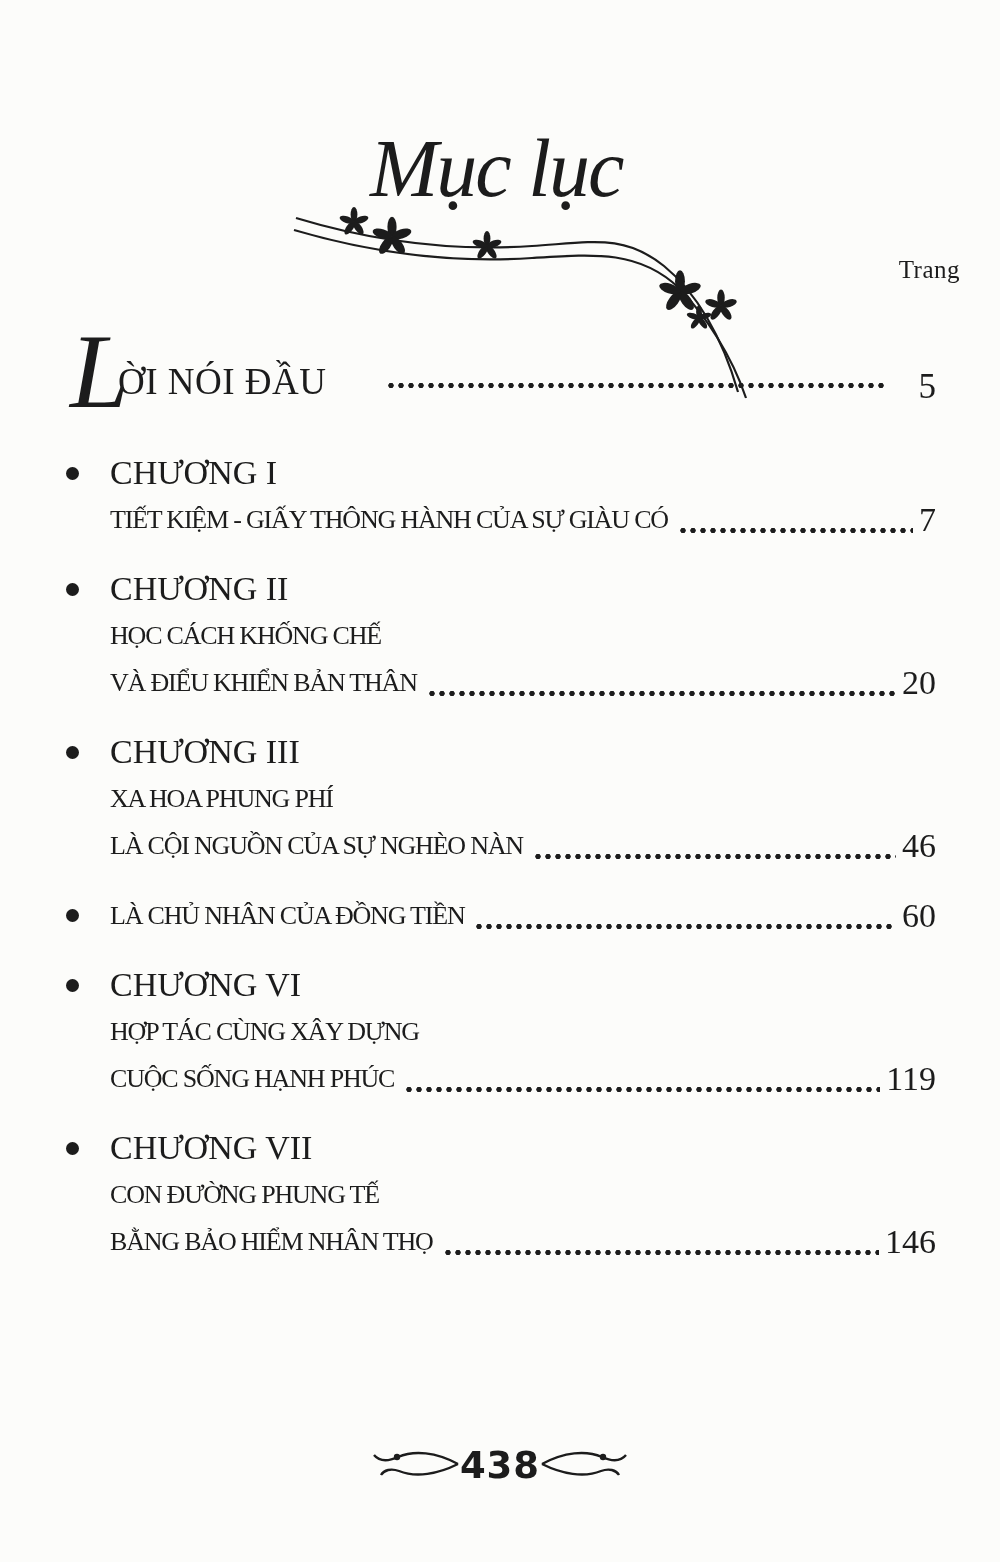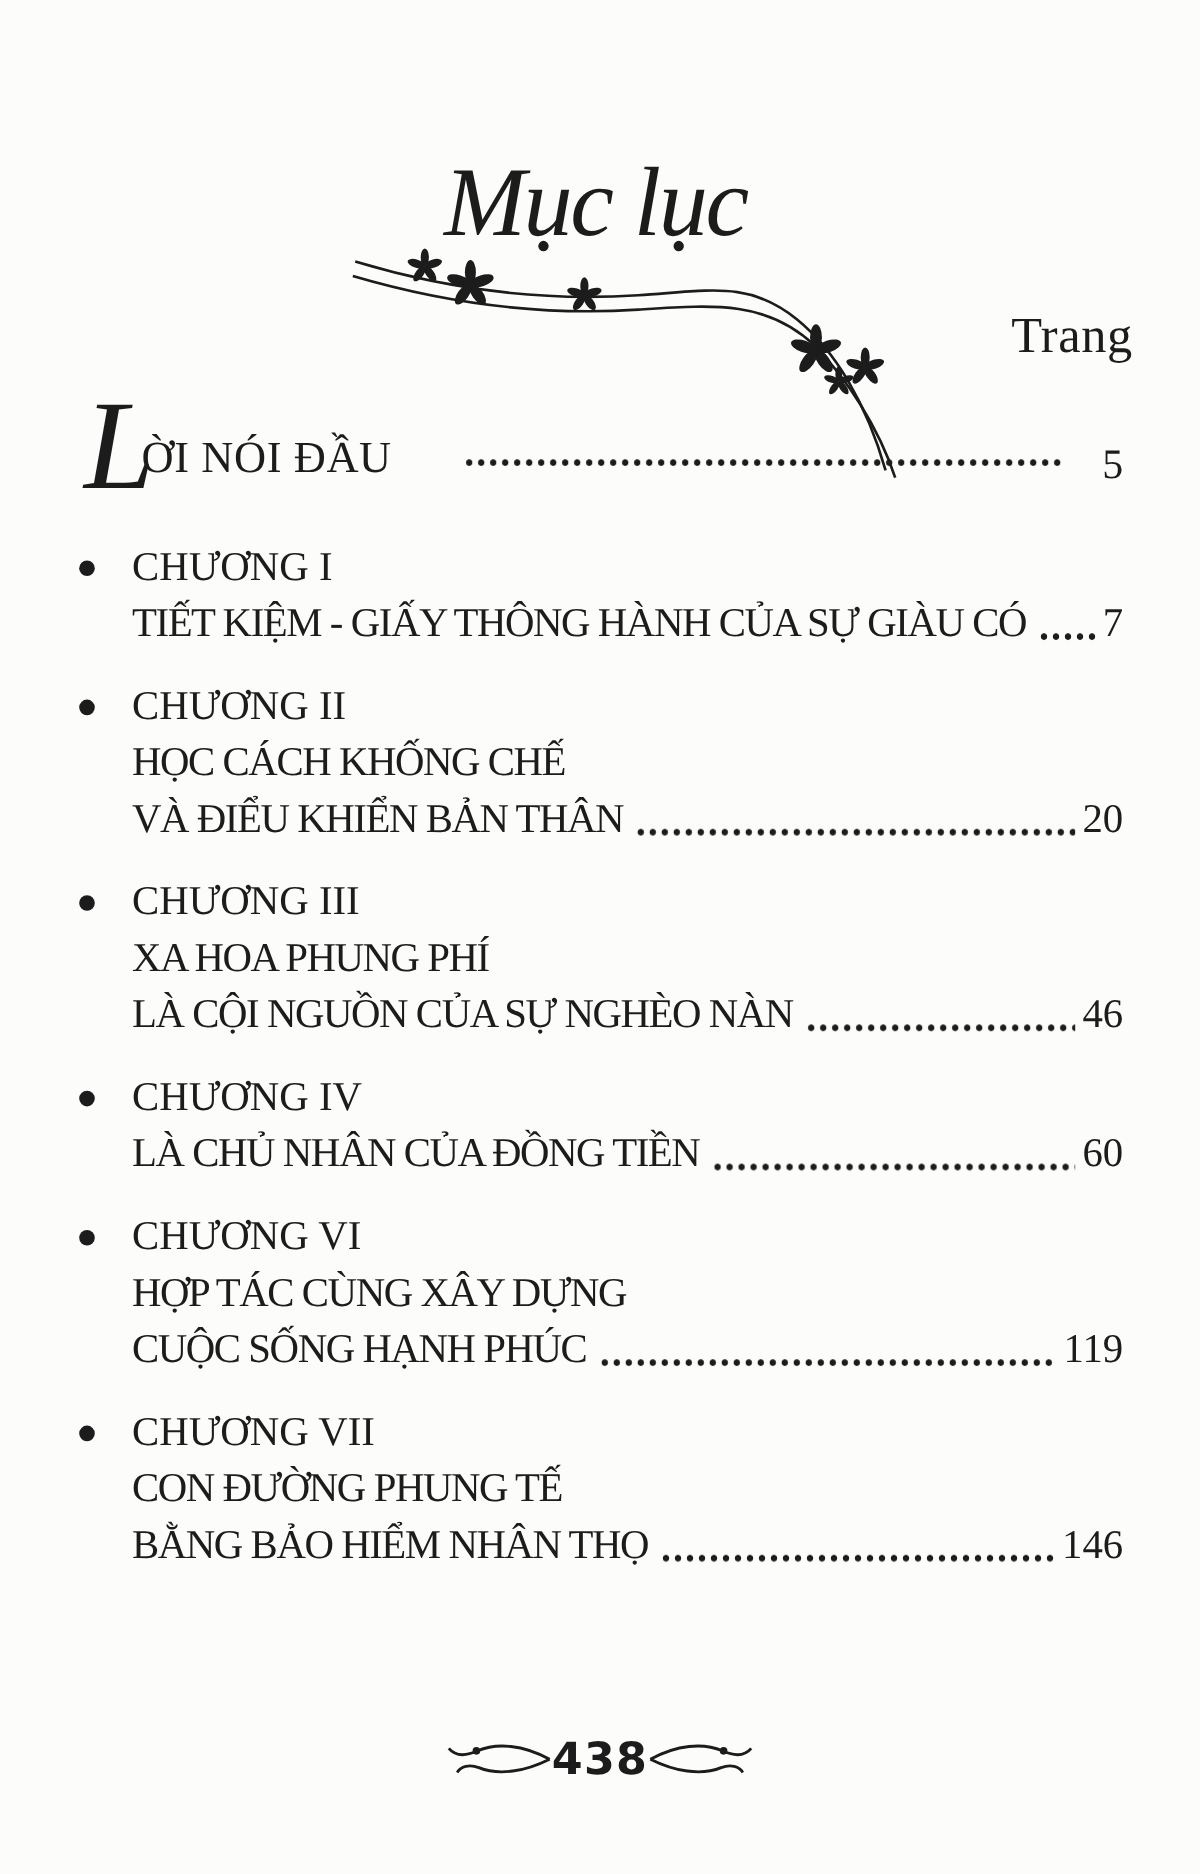--- a/index.html
+++ b/index.html
@@ -16,22 +16,22 @@
   }
 
   
   .title {
     position:absolute; left:370px; top:128px;
     font-size:82px; font-style:italic; font-weight:400;
     letter-spacing:-2px; line-height:1;
   }
   .vine { position:absolute; left:292px; top:204px; }
   .col-label {
-    position:absolute; top:256px; right:56px;
-    font-size:42px; letter-spacing:0.5px;
+    position:absolute; top:256px; right:40px;
+    font-size:25px; letter-spacing:0.5px;
   }
 
   
   .preface { position:absolute; left:70px; right:64px; top:323px; height:94px; }
   .initial {
     position:absolute; left:0; top:-4px;
     font-size:106px; font-style:italic; line-height:1;
   }
   .preface-rest {
     position:absolute; left:48px; bottom:14px;
@@ -48,33 +48,33 @@
     display:block; width:13px; height:13px; border-radius:50%;
     background:var(--ink,#1c1c1c); margin-top:17px; margin-left:2px;
   }
   .chapter-body { flex:1; min-width:0; }
   .chapter-heading {
     font-size:34px; line-height:46px;
     letter-spacing:0; white-space:nowrap;
   }
   .toc-line { display:flex; align-items:flex-end; line-height:47px; }
   .line-text {
-    font-size:34px; letter-spacing:-1.2px; white-space:nowrap; flex:0 0 auto;
+    font-size:26px; letter-spacing:-1.2px; white-space:nowrap; flex:0 0 auto;
   }
   .dots {
     flex:1 1 auto; height:9px; margin:0 6px 8px 10px;
     background-image:radial-gradient(circle, var(--ink,#1c1c1c) 2.4px, transparent 3px);
     background-size:10px 9px; background-repeat:repeat-x; background-position:left center;
   }
   .pagenum { font-size:34px; letter-spacing:0; flex:0 0 auto; }
 
   
   .footer {
     position:absolute; left:0; right:0; top:1444px;
-    display:flex; justify-content:center; align-items:center; gap:0;
+    display:flex; justify-content:center; align-items:flex-start; gap:0;
   }
   .footer-number {
     font-family:"DejaVu Sans","Liberation Sans",sans-serif;
     font-weight:700; font-size:37px; letter-spacing:1px;
   }
 </style>
 </head>
 <body>
 
 <div class="page" style="--ink: #1c1c1c; --paper: #fcfcfa;">
@@ -163,21 +163,20 @@
             </div>
           </div>
     </div>
   </div>
 
   <div class="chapter">
     <span class="bullet-col">
       <span class="bullet"></span>
     </span>
     <div class="chapter-body">
-      <div class="chapter-heading">CHƯƠNG IV</div>
       <div class="chapter-lines">
             <div class="toc-line">
               <span class="line-text">LÀ CHỦ NHÂN CỦA ĐỒNG TIỀN</span>
               <span class="dots"></span>
               <span class="pagenum">60</span>
             </div>
           </div>
     </div>
   </div>
 

